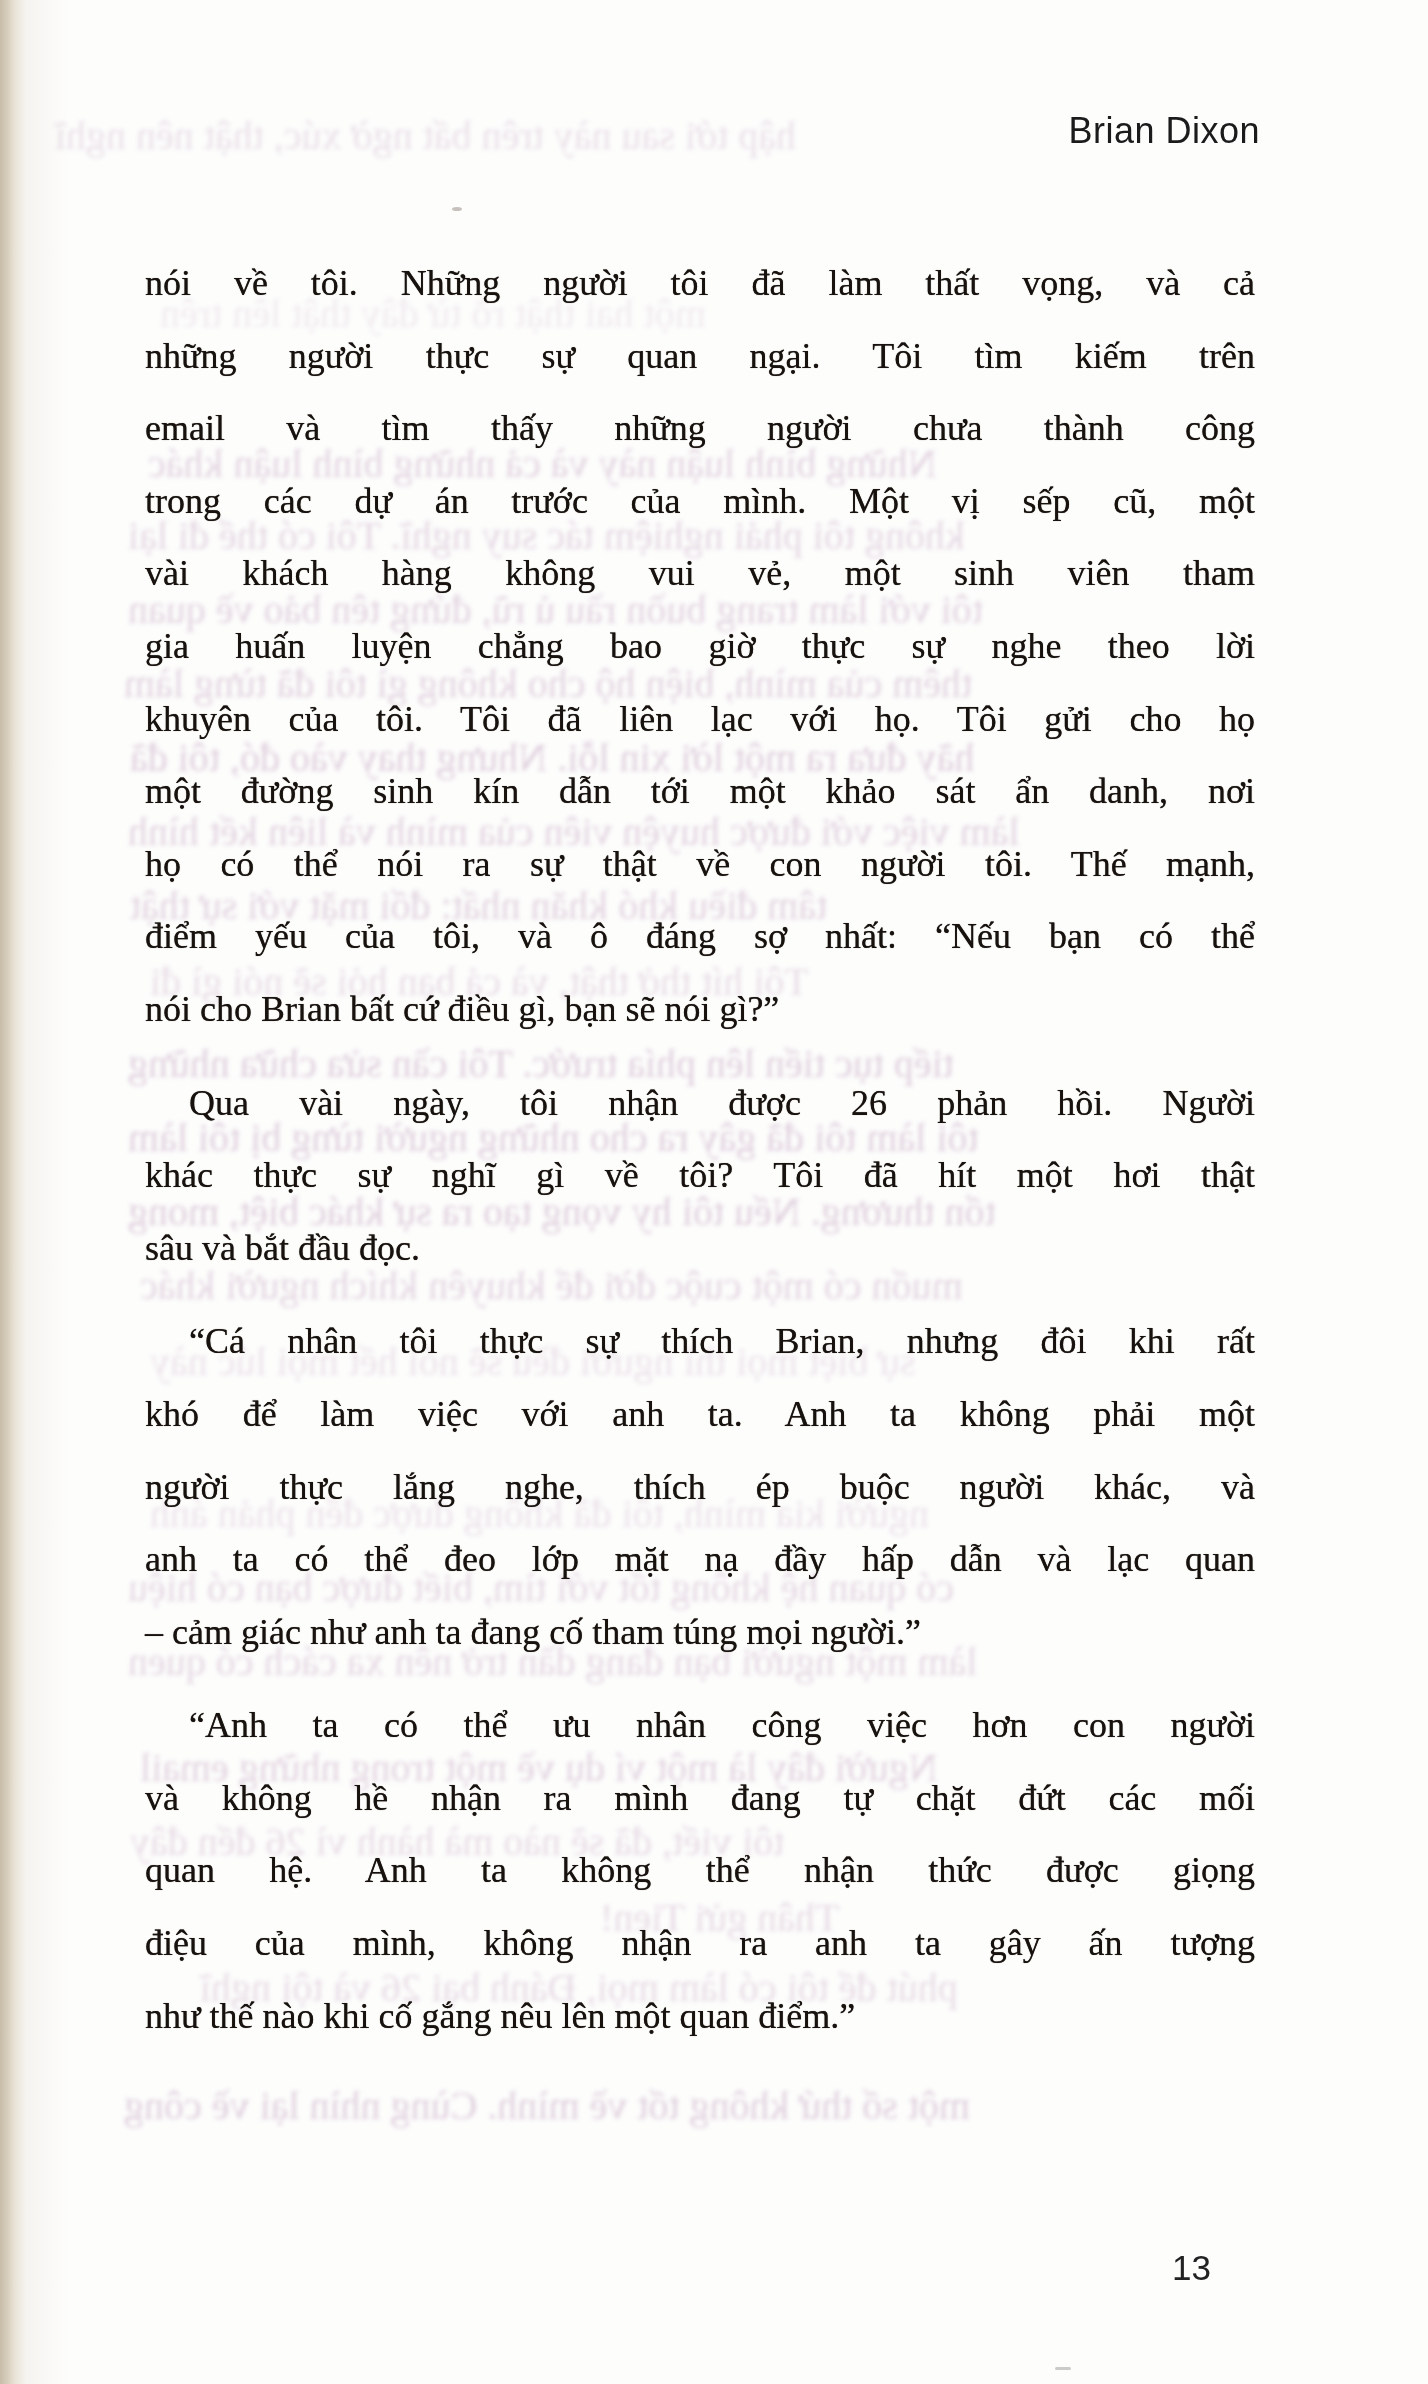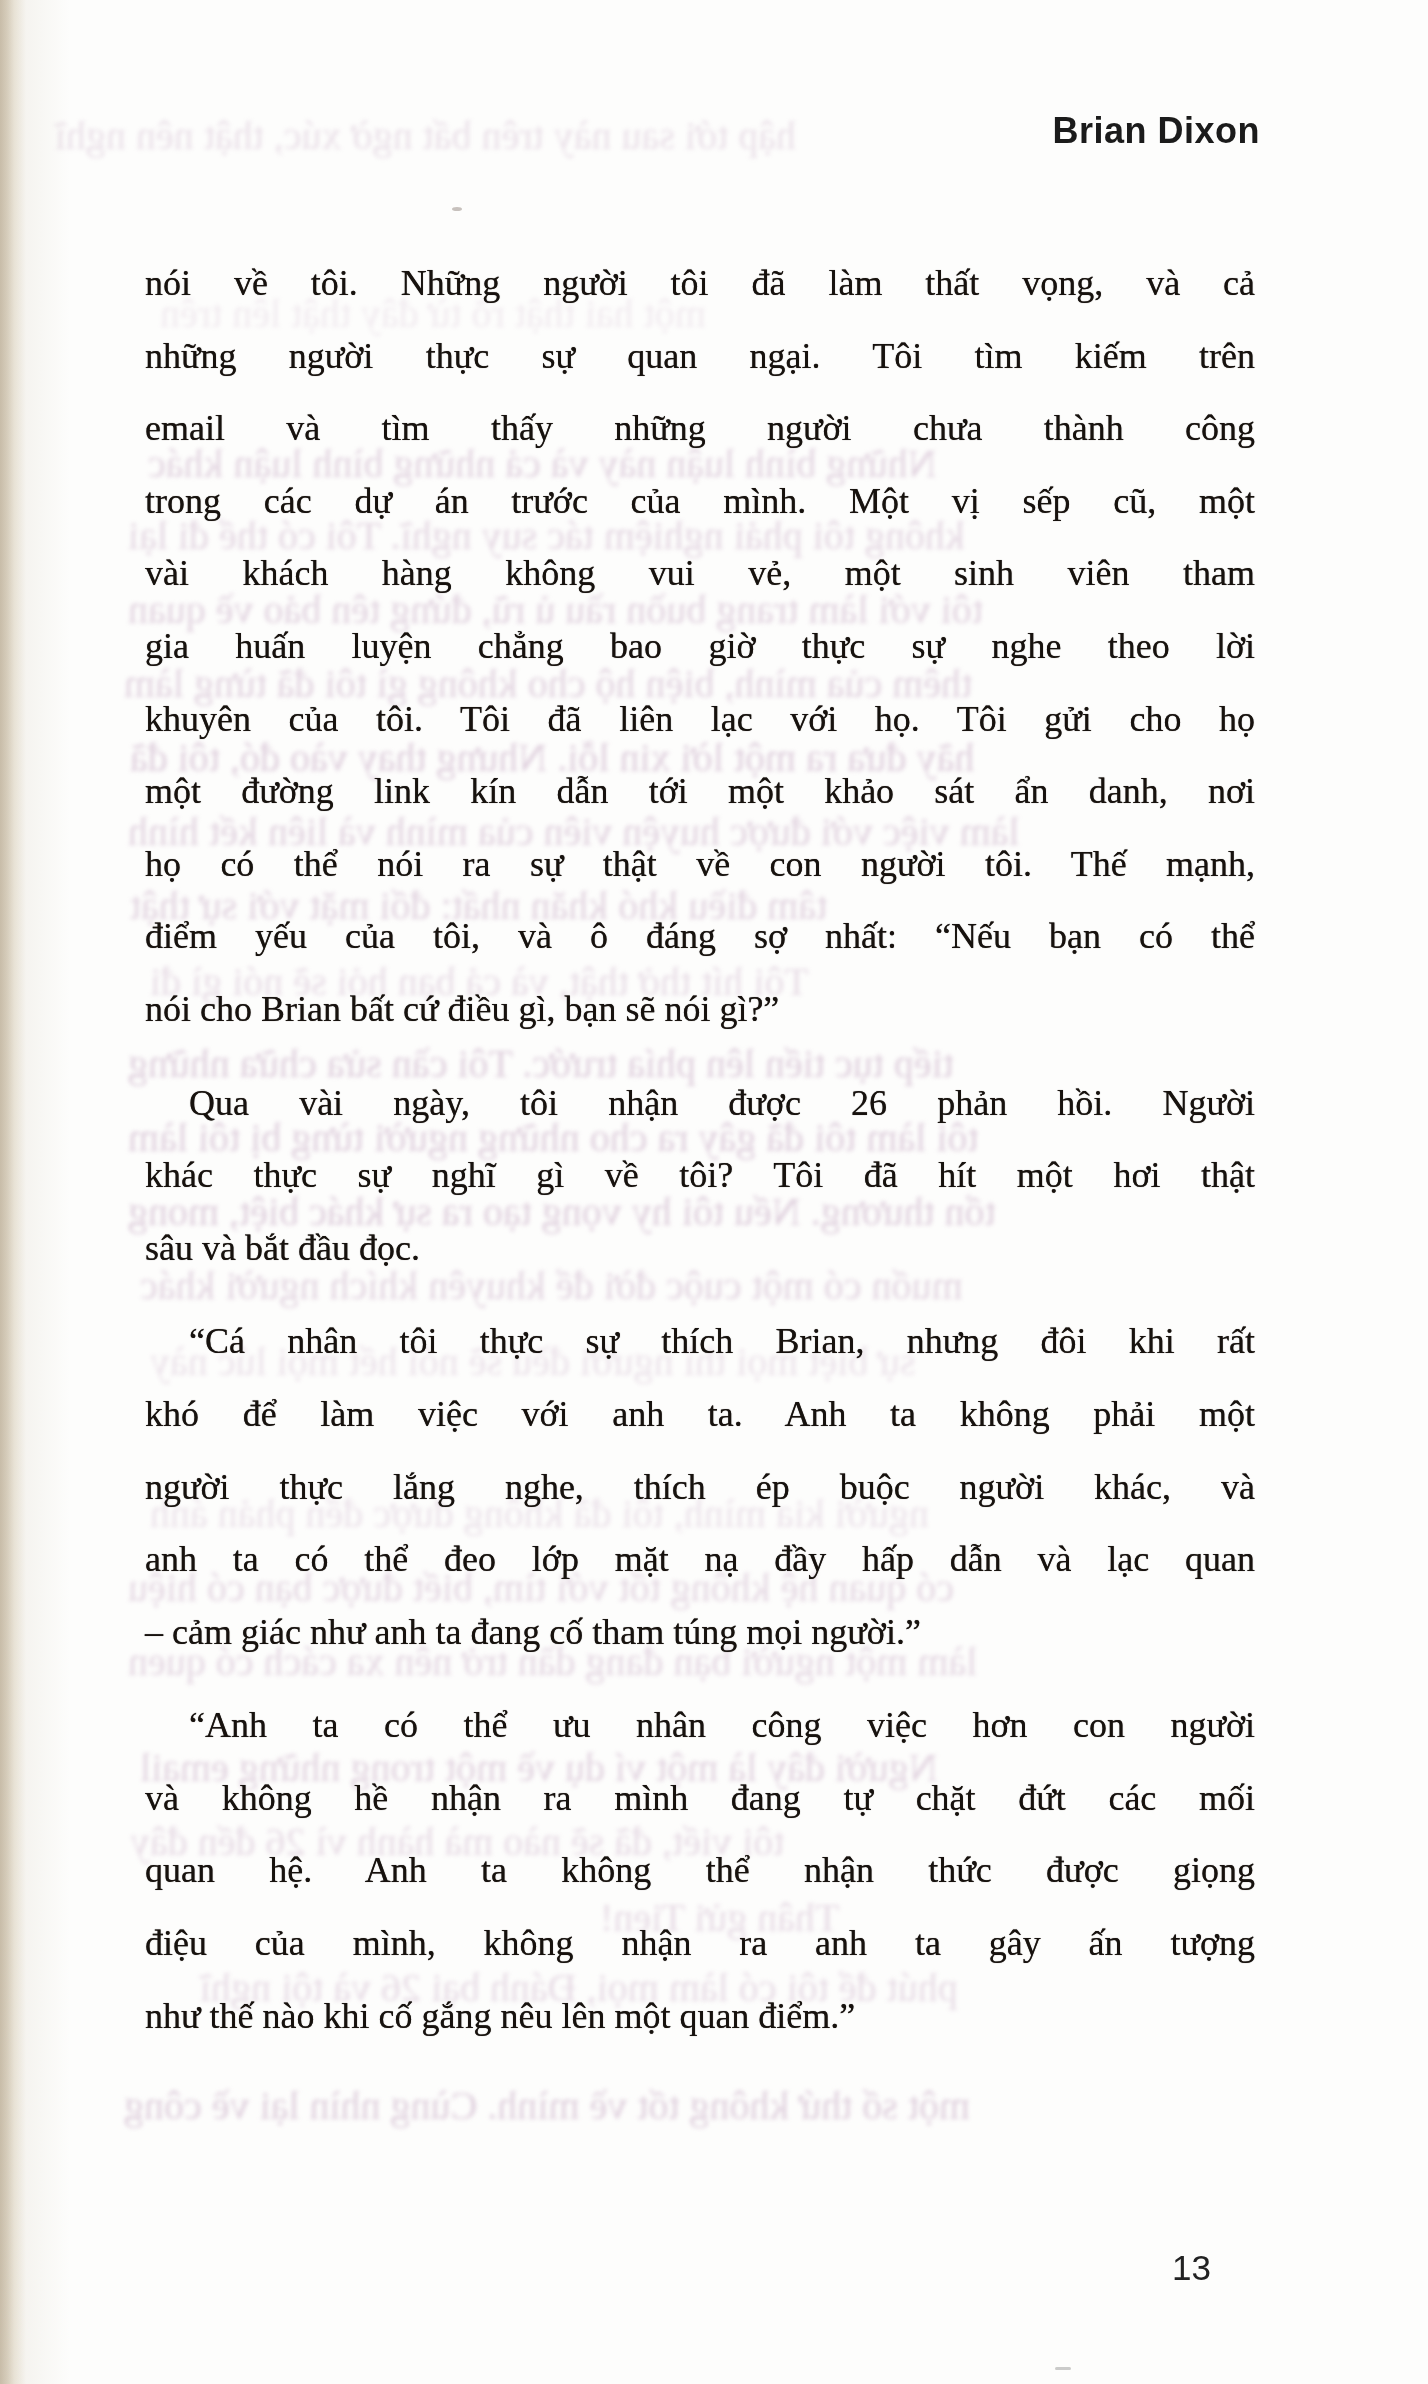--- a/index.html
+++ b/index.html
@@ -31,21 +31,21 @@
     left: 0; top: 0; bottom: 0;
     width: 70px;
     background: linear-gradient(90deg, rgba(205,195,175,0.25), rgba(253,253,252,0));
   }
   
   .header-author {
     position: absolute;
     top: 110px;
     right: 168px;
     font-family: "Liberation Sans", "DejaVu Sans", sans-serif;
-    font-weight: 700;
+    font-weight: 400;
     font-size: 36px;
     letter-spacing: 0.5px;
     color: #1b1b1b;
   }
   
   .text-block {
     position: absolute;
     left: 113px;
     top: 247px;
     width: 1142px;
@@ -136,21 +136,21 @@
 
   <div class="text-block">
       <div class="para">
         <div class="line">nói về tôi. Những người tôi đã làm thất vọng, và cả</div>
         <div class="line">những người thực sự quan ngại. Tôi tìm kiếm trên</div>
         <div class="line">email và tìm thấy những người chưa thành công</div>
         <div class="line">trong các dự án trước của mình. Một vị sếp cũ, một</div>
         <div class="line">vài khách hàng không vui vẻ, một sinh viên tham</div>
         <div class="line">gia huấn luyện chẳng bao giờ thực sự nghe theo lời</div>
         <div class="line">khuyên của tôi. Tôi đã liên lạc với họ. Tôi gửi cho họ</div>
-        <div class="line">một đường link kín dẫn tới một khảo sát ẩn danh, nơi</div>
+        <div class="line">một đường sinh kín dẫn tới một khảo sát ẩn danh, nơi</div>
         <div class="line">họ có thể nói ra sự thật về con người tôi. Thế mạnh,</div>
         <div class="line">điểm yếu của tôi, và ô đáng sợ nhất: “Nếu bạn có thể</div>
         <div class="line last">nói cho Brian bất cứ điều gì, bạn sẽ nói gì?”</div>
       </div>
       <div class="para indent">
         <div class="line">Qua vài ngày, tôi nhận được 26 phản hồi. Người</div>
         <div class="line">khác thực sự nghĩ gì về tôi? Tôi đã hít một hơi thật</div>
         <div class="line last">sâu và bắt đầu đọc.</div>
       </div>
       <div class="para indent">

